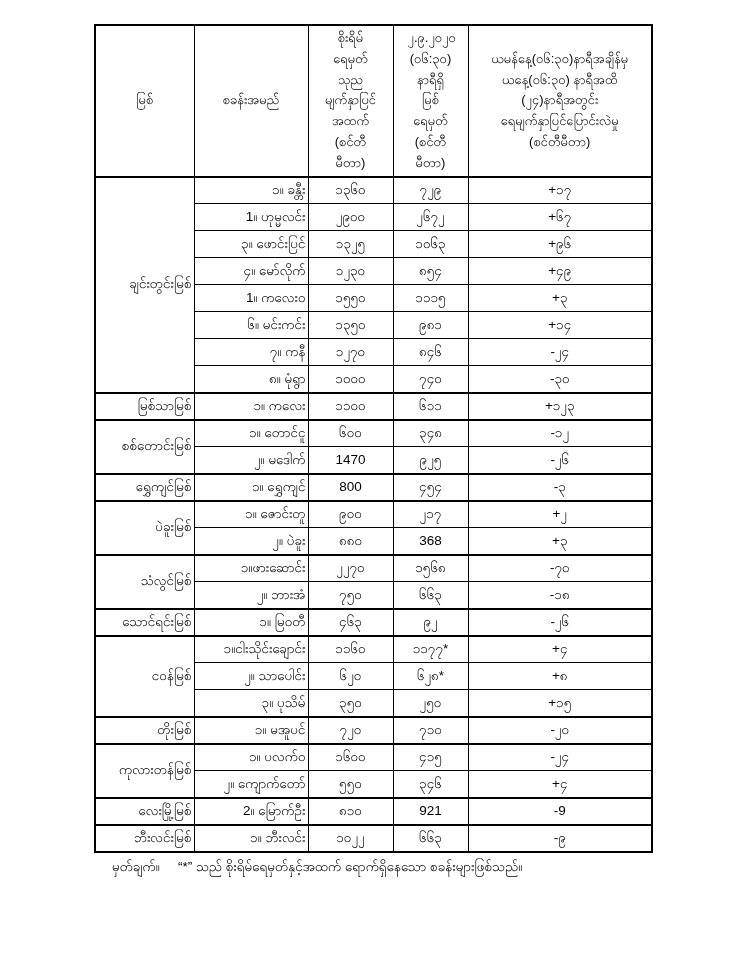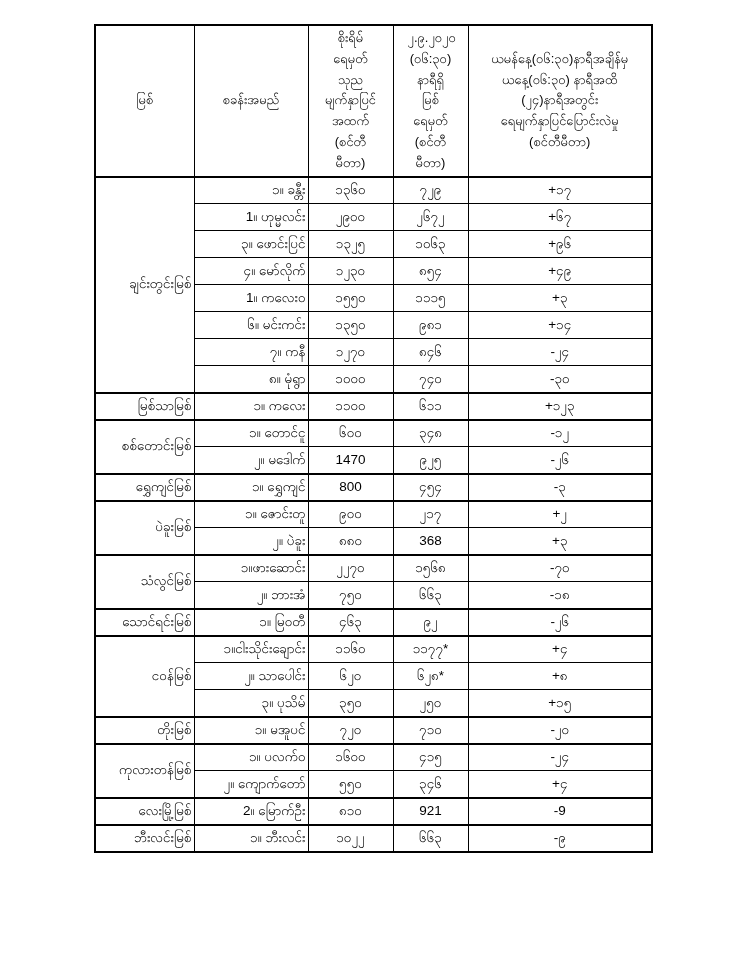--- a/index.html
+++ b/index.html
@@ -244,14 +244,17 @@
         <tr class="group-start">
       <td class="river-cell" rowspan="1">ဘီးလင်းမြစ်</td>
           <td class="station-cell">၁။ ဘီးလင်း</td>
       <td class="num-cell">၁၀၂၂</td>
       <td class="num-cell">၆၆၃</td>
       <td class="num-cell">-၉</td>
     </tr>
       </tbody>
   </table>
 
+  <div class="footnote">
+    <span class="fn-label">မှတ်ချက်။</span><span>“*” သည် စိုးရိမ်ရေမှတ်နှင့်အထက် ရောက်ရှိနေသော စခန်းများဖြစ်သည်။</span>
+  </div>
 
 </div>
 
 </body></html>

